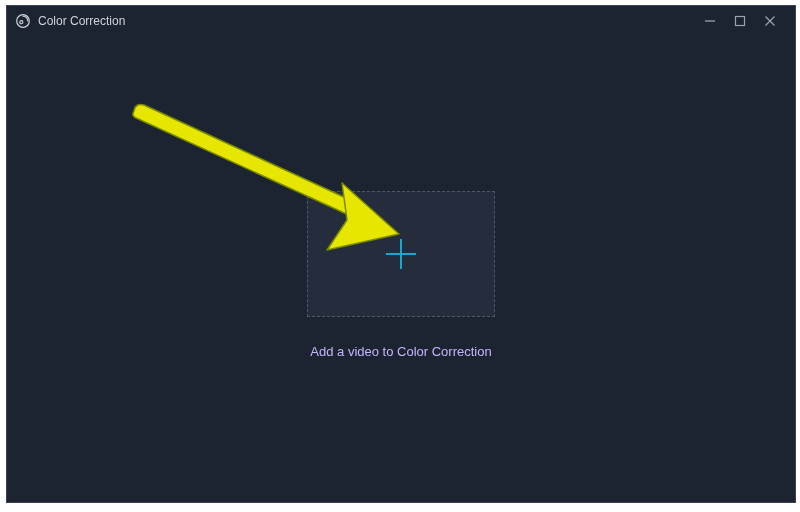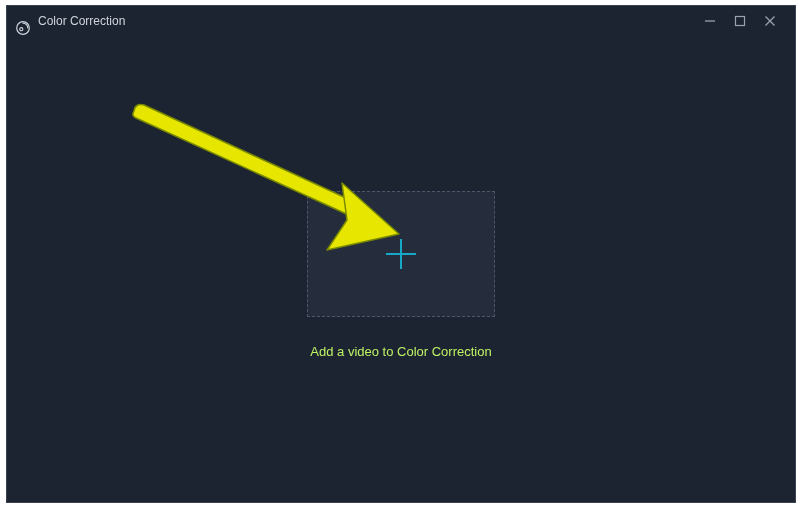--- a/index.html
+++ b/index.html
@@ -1,30 +1,30 @@
 <!DOCTYPE html>
 <html><head>
 <meta charset="utf-8">
 <style>
   html,body{margin:0;padding:0;width:800px;height:512px;overflow:hidden;background:#fff;font-family:"Segoe UI",Arial,sans-serif}
   .window{position:absolute;left:6px;top:5px;width:790px;height:498px;background:#1c2331;border:1px solid #3a4252;box-sizing:border-box}
-  .titlebar{position:absolute;left:0;top:0;right:12px;height:30px;display:flex;align-items:flex-end;color:#cfd4dc;font-size:12px}
+  .titlebar{position:absolute;left:0;top:0;right:12px;height:30px;display:flex;align-items:center;color:#cfd4dc;font-size:12px}
   .app-icon{width:16px;height:16px;margin-left:8px;margin-right:7px;display:flex;align-items:center;justify-content:center}
   .app-icon svg{display:block}
   .title-text{color:#cfd4dc;font-size:12px;line-height:30px}
   .win-controls{position:absolute;right:4px;top:0;height:30px;display:flex;align-items:center;gap:12px;color:#9aa2b1}
   .win-btn{width:18px;height:18px;display:flex;align-items:center;justify-content:center;cursor:default}
   .win-btn svg{display:block}
   .content{position:absolute;left:0;top:30px;right:0;bottom:0}
   .dropzone{position:absolute;left:300px;top:155px;width:188px;height:126px;border:1px dashed #4c566a;background:#252d3c;box-sizing:border-box;display:flex;align-items:center;justify-content:center;cursor:pointer}
   .plus{position:relative;width:30px;height:30px}
   .plus:before,.plus:after{content:"";position:absolute;background:#17a7c9}
   .plus:before{left:14px;top:0;width:1.5px;height:30px}
   .plus:after{top:14px;left:0;height:1.5px;width:30px}
-  .caption{position:absolute;left:0;width:100%;top:308px;text-align:center;color:#bef264;font-size:13px}
+  .caption{position:absolute;left:0;width:100%;top:308px;text-align:center;color:#c4b5fd;font-size:13px}
   
   .arrow-wrap{position:absolute;left:0;top:0;width:100%;height:100%;pointer-events:none}
 </style>
 </head>
 <body>
 
 <div class="window">
 
   <div class="titlebar">
     <span class="app-icon">

